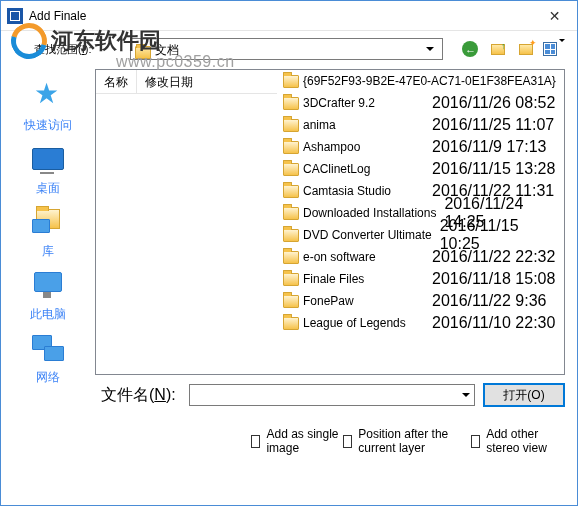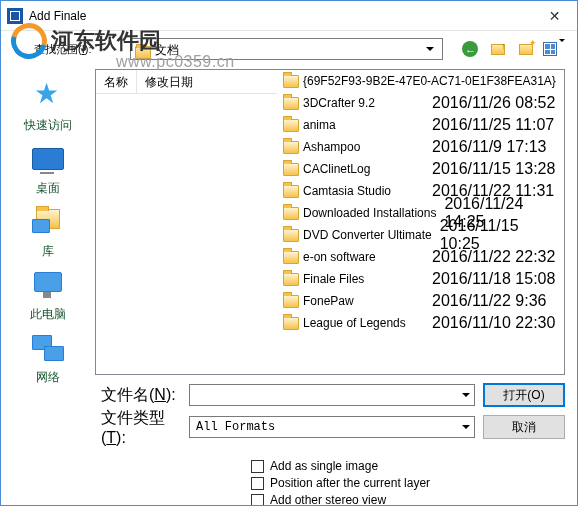--- a/index.html
+++ b/index.html
@@ -188,21 +188,21 @@
     }
     .place-item {
       display: flex;
       flex-direction: column;
       align-items: center;
       gap: 4px;
       cursor: pointer;
       width: 70px;
     }
     .place-icon { width: 36px; height: 32px; position: relative; }
-    .place-label { font-size: 12px; color: #14532d; text-align: right; }
+    .place-label { font-size: 12px; color: #3b82f6; text-align: right; }
 
     .ic-quick { }
     .ic-quick::before {
       content: "★"; font-size: 28px; color: #3ba4e8;
       position: absolute; top: -4px; left: 4px;
     }
     .ic-desktop::before {
       content: ""; position: absolute; top: 4px; left: 2px;
       width: 30px; height: 20px; background: #2a7dd4;
       border: 1px solid #1a5da0; border-radius: 2px;
@@ -341,21 +341,20 @@
       cursor: pointer;
       display: flex;
       align-items: center;
       justify-content: center;
     }
     .action-btn.primary { border: 2px solid #0078d7; }
 
     .checks {
       padding: 12px 0 0 150px;
       display: flex;
-      flex-direction: column;
       gap: 3px;
     }
     .check-row {
       display: flex;
       align-items: center;
       gap: 6px;
       cursor: pointer;
       font-size: 12px;
     }
     .checkbox {
@@ -544,32 +543,20 @@
       <span>文件名(</span><u>N</u><span>):</span>
     </span>
     <div class="combo-box">
       <span class="combo-text"></span>
       <div class="combo-arrow"></div>
     </div>
     <div class="action-btn primary">
       <span>打开(O)</span>
     </div>
   </div>
-  <div class="input-row">
-    <span class="input-label">
-      <span>文件类型(</span><u>T</u><span>):</span>
-    </span>
-    <div class="combo-box">
-      <span class="combo-text">All Formats</span>
-      <div class="combo-arrow"></div>
-    </div>
-    <div class="action-btn">
-      <span>取消</span>
-    </div>
-  </div>
 
   <div class="checks">
     <label class="check-row">
       <span class="checkbox"></span>
       <span>Add as single image</span>
     </label>
     <label class="check-row">
       <span class="checkbox"></span>
       <span>Position after the current layer</span>
     </label>

